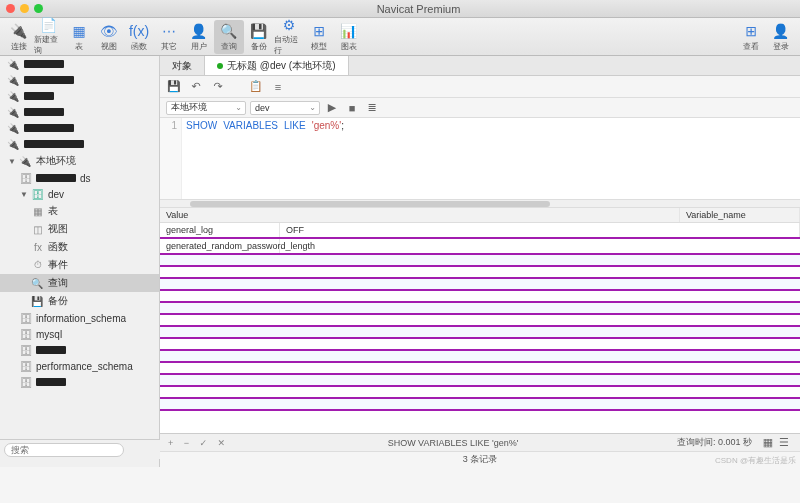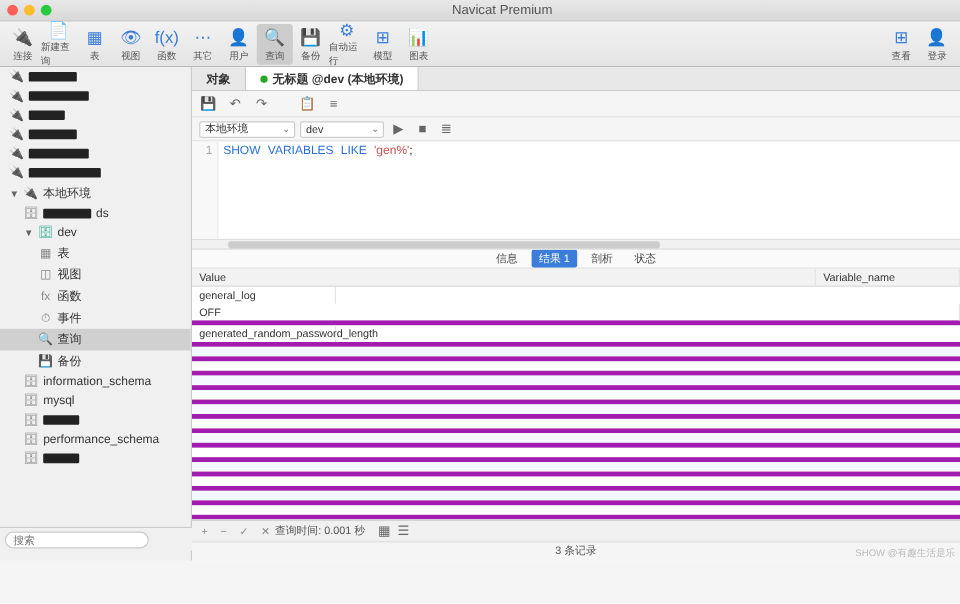--- a/index.html
+++ b/index.html
@@ -23,21 +23,21 @@
 .side-item { padding: 2px 4px 2px 12px; display: flex; align-items: center; gap: 4px; font-size: 10px; color: #333; cursor: pointer; white-space: nowrap; }
 .side-item.sel { background: #d0d0d0; }
 .side-item.d1 { padding-left: 8px; } .side-item.d2 { padding-left: 20px; } .side-item.d3 { padding-left: 32px; }
 .side-ico { width: 12px; height: 12px; display: inline-flex; align-items: center; justify-content: center; font-size: 10px; }
 .tri { font-size: 8px; color: #666; }
 .redact { background: #222; color: transparent; display: inline-block; height: 8px; border-radius: 1px; }
 .w40{width:40px}.w30{width:30px}.w50{width:50px}.w60{width:60px}
 
 .content { flex: 1; display: flex; flex-direction: column; background: #fff; }
 .tabs { height: 20px; background: #e8e8e8; border-bottom: 1px solid #ccc; display: flex; }
-.tab { padding: 3px 12px; font-size: 10px; border-right: 1px solid #ccc; cursor: pointer; display: flex; align-items: center; gap: 4px; font-weight: bold; }
+.tab { padding: 3px 12px; font-size: 10px; border-right: 1px solid #ccc; cursor: pointer; display: flex; align-items: center; gap: 4px; }
 .tab.active { background: #fff; }
 .dot-green { width: 6px; height: 6px; background: #2a2; border-radius: 50%; }
 
 .subbar { height: 22px; background: #f5f5f5; border-bottom: 1px solid #ddd; display: flex; align-items: center; padding: 0 6px; gap: 6px; }
 .sb-ico { width: 16px; height: 16px; display: flex; align-items: center; justify-content: center; font-size: 11px; color: #666; cursor: pointer; }
 
 .dbbar { height: 20px; background: #f5f5f5; border-bottom: 1px solid #ddd; display: flex; align-items: center; padding: 0 6px; gap: 4px; }
 .dbsel { height: 14px; border: 1px solid #ccc; border-radius: 2px; font-size: 9px; padding: 0 14px 0 4px; display: flex; align-items: center; background: #fff; position: relative; }
 .dbsel::after { content: "⌄"; position: absolute; right: 3px; font-size: 8px; color: #888; }
 
@@ -49,21 +49,21 @@
 .hscroll-thumb { position: absolute; left: 30px; top: 1px; width: 360px; height: 6px; background: #ccc; border-radius: 3px; }
 
 .restabs { height: 16px; display: flex; justify-content: center; align-items: center; gap: 6px; background: #fafafa; border-bottom: 1px solid #ddd; }
 .rtab { font-size: 9px; padding: 1px 6px; color: #444; cursor: pointer; }
 .rtab.active { background: #3b7dd8; color: #fff; border-radius: 2px; }
 
 .results { flex: 1; background: #fff; overflow: hidden; font-size: 9px; }
 .rhead { display: flex; background: #f2f2f2; border-bottom: 1px solid #ddd; }
 .rcell { padding: 2px 6px; border-right: 1px solid #e5e5e5; }
 .c1 { width: 120px; } .c2 { flex: 1; }
-.rrow { display: flex; border-bottom: 4px solid #a21caf; flex-direction: column; }
+.rrow { display: flex; border-bottom: 2px solid #a21caf; }
 .rrow.alt { background: #f5f9ff; }
 
 .sidefoot { height: 20px; border-top: 1px solid #ccc; background: #f0f0f0; display: flex; align-items: center; padding: 0 4px; }
 .footbar { height: 18px; background: #f0f0f0; border-top: 1px solid #ccc; display: flex; align-items: center; padding: 0 8px; font-size: 9px; color: #555; }
 .footbar2 { height: 16px; background: #f5f5f5; border-top: 1px solid #ddd; display: flex; align-items: center; justify-content: center; font-size: 9px; color: #555; position: relative; }
 .watermark { position: absolute; right: 4px; bottom: 1px; font-size: 8px; color: #bbb; }
 .search { flex: 1; max-width: 120px; height: 14px; border: 1px solid #ccc; border-radius: 7px; font-size: 9px; padding: 0 16px 0 6px; background: #fff; }
 </style>
 </head>
 <body>
@@ -257,26 +257,20 @@
     </div>
     <div class="editor">
       <div class="gutter"><span>1</span></div>
       <div class="code">
         <span class="kw">SHOW</span> <span class="kw">VARIABLES</span> <span class="kw">LIKE</span> <span class="str">'gen%'</span><span>;</span>
       </div>
     </div>
     <div class="hscroll">
         <div class="hscroll-thumb"></div>
       </div>
-    <div class="restabs" id="rtabs">
-        <div class="rtab">信息</div>
-        <div class="rtab active">结果 1</div>
-        <div class="rtab">剖析</div>
-        <div class="rtab">状态</div>
-      </div>
     <div class="results">
       <div class="rhead">
         <div class="rcell c2">Value</div>
         <div class="rcell c1">Variable_name</div>
       </div>
       <div id="rrows">
           <div class="rrow">
             <div class="rcell c1">general_log</div>
             <div class="rcell c2">OFF</div>
           </div>
@@ -293,27 +287,28 @@
           <div class="rrow" style="height: 12px;"></div>
           <div class="rrow alt" style="height: 12px;"></div>
           <div class="rrow" style="height: 12px;"></div>
           <div class="rrow alt" style="height: 12px;"></div>
           <div class="rrow" style="height: 12px;"></div>
           <div class="rrow alt" style="height: 12px;"></div>
         </div>
     </div>
     <div class="footbar">
       <span style="letter-spacing:4px;color:#888">+ − ✓ ✕</span>
+      <span style="flex:1;text-align:center">SHOW VARIABLES LIKE 'gen%'</span>
       <span>查询时间: 0.001 秒</span>
       <span style="width:8px"></span>
       <span class="sb-ico">▦</span>
       <span class="sb-ico">☰</span>
     </div>
     <div class="footbar2">
       <span>3 条记录</span>
-      <span class="watermark">SHOW @有趣生活是乐</span>
+      <span class="watermark">CSDN @有趣生活是乐</span>
     </div>
   </div>
 </div>
 
 <div class="sidefoot" style="width:160px;position:absolute;bottom:44px;left:0">
   <input class="search" placeholder="搜索" style="">
 </div>
 
 </body></html>

